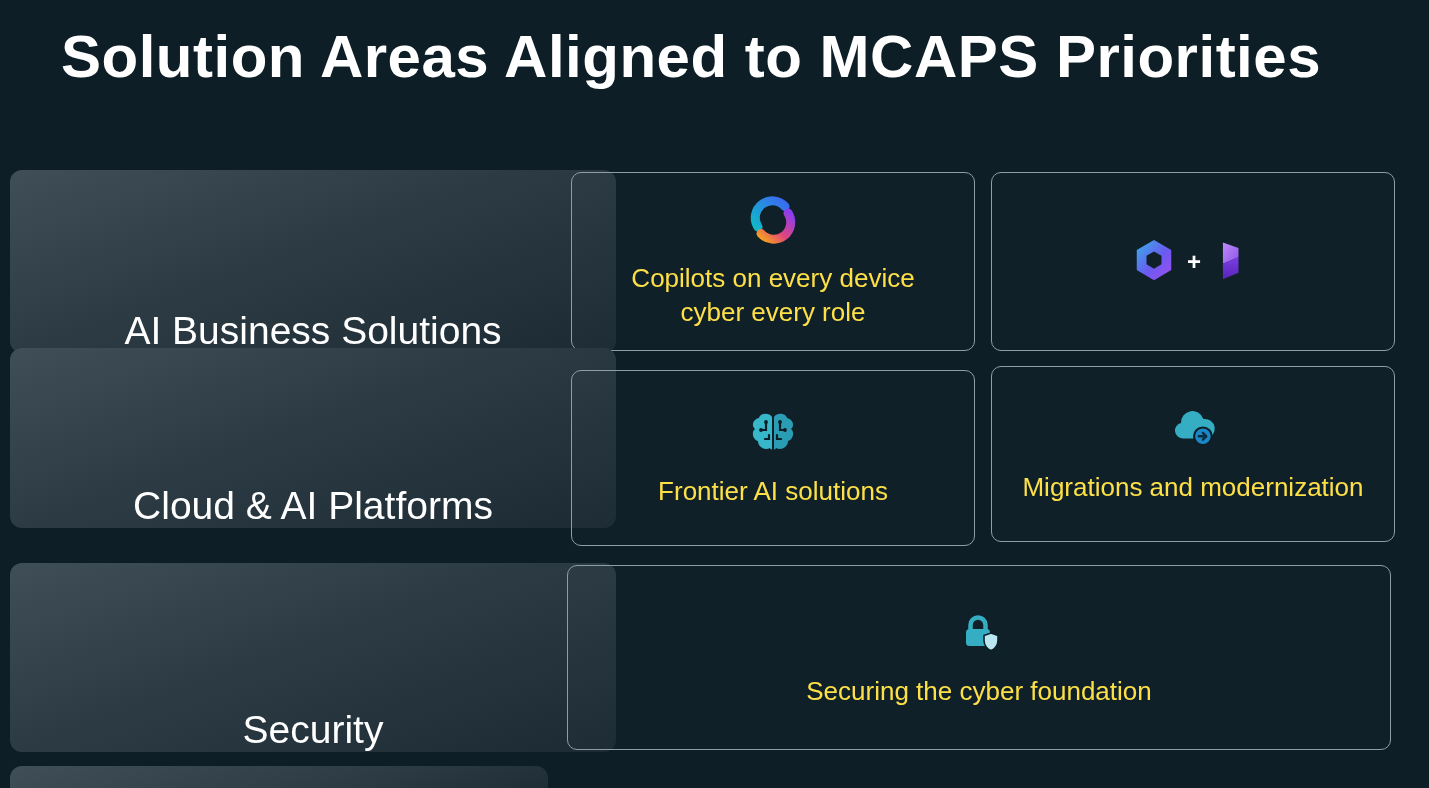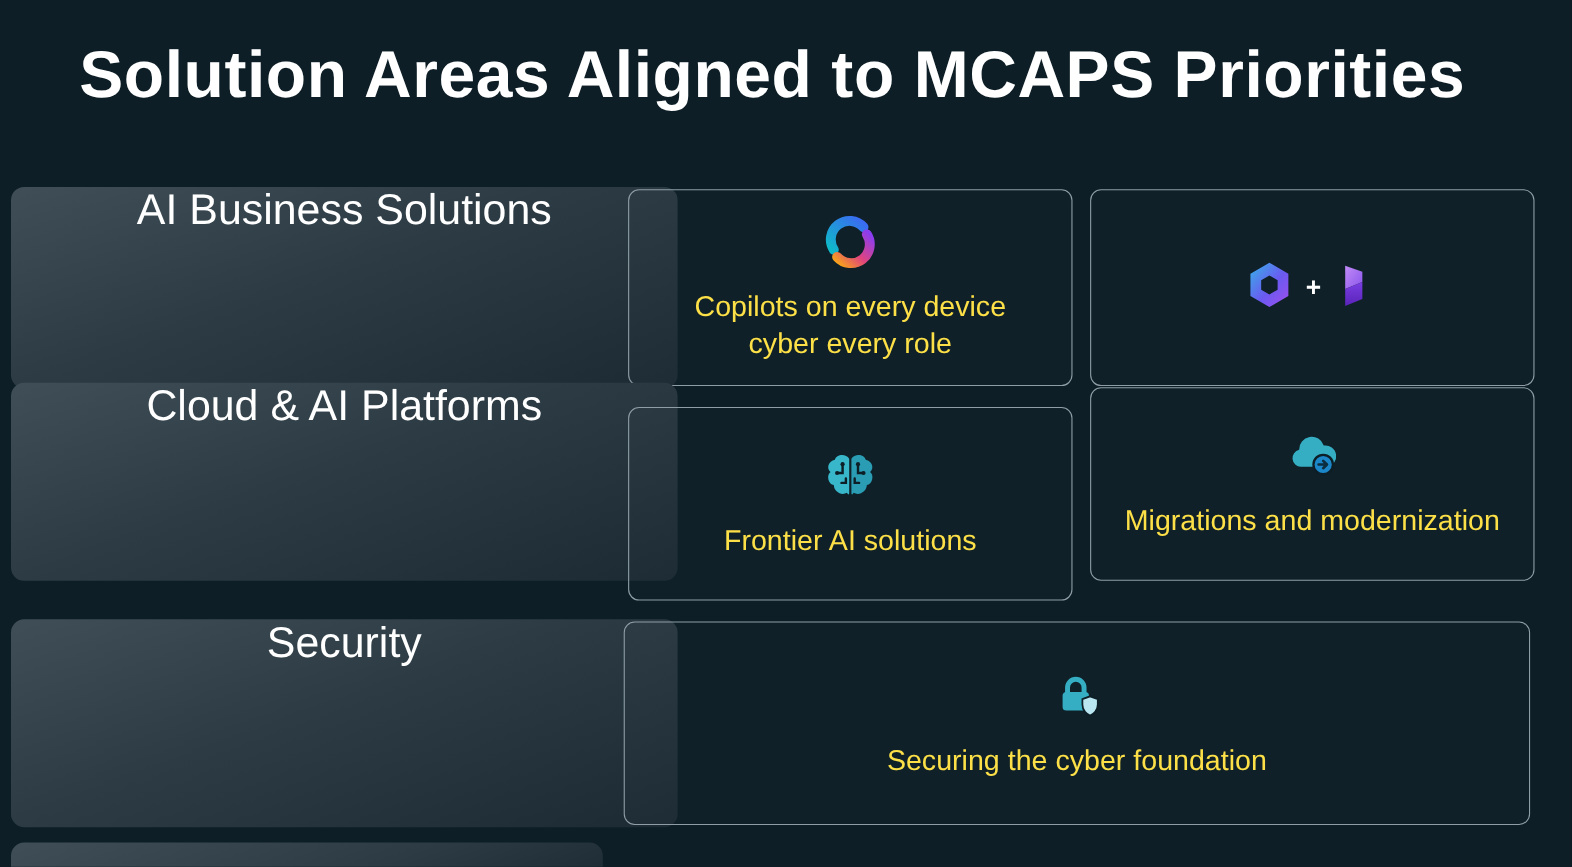--- a/index.html
+++ b/index.html
@@ -11,31 +11,31 @@
     color: #ffffff;
     position: relative;
     overflow: hidden;
   }
   .slide-title {
     position: absolute;
     left: 57px; top: 18px;
     font-size: 60px;
     font-weight: 600;
     letter-spacing: 0.5px;
-    margin: 15px;
+    margin: 4px;
     color: #ffffff;
   }
   .area-box {
     position: absolute;
     left: 10px;
     width: 606px;
     border-radius: 12px;
     background: linear-gradient(160deg, #404f57 0%, #2c3b44 45%, #1c2b33 100%);
     display: flex;
-    align-items: flex-start;
+    align-items: flex-end;
     justify-content: center;
   }
   .area-box .area-label {
     font-size: 39px;
     font-weight: 400;
     color: #ffffff;
   }
   .area-r1 { top: 170px; height: 183px; }
   .area-r2 { top: 348px; height: 180px; }
   .area-r3 { top: 563px; height: 189px; }
@@ -54,21 +54,21 @@
     display: flex;
     flex-direction: column;
     align-items: center;
     justify-content: center;
     gap: 16px;
     padding: 10px 18px;
   }
   .card-r1c1 { left: 571px; top: 172px; width: 404px; height: 179px; }
   .card-r1c2 { left: 991px; top: 172px; width: 404px; height: 179px; }
   .card-r2c1 { left: 571px; top: 370px; width: 404px; height: 176px; }
-  .card-r2c2 { left: 991px; top: 352px; width: 404px; height: 176px; }
+  .card-r2c2 { left: 991px; top: 366px; width: 404px; height: 176px; }
   .card-r3c1 { left: 567px; top: 565px; width: 824px; height: 185px; }
   .card-text {
     text-align: center;
     font-size: 26px;
     line-height: 1.3;
     color: #fde047;
   }
   .icon-wrap {
     display: flex;
     align-items: center;

